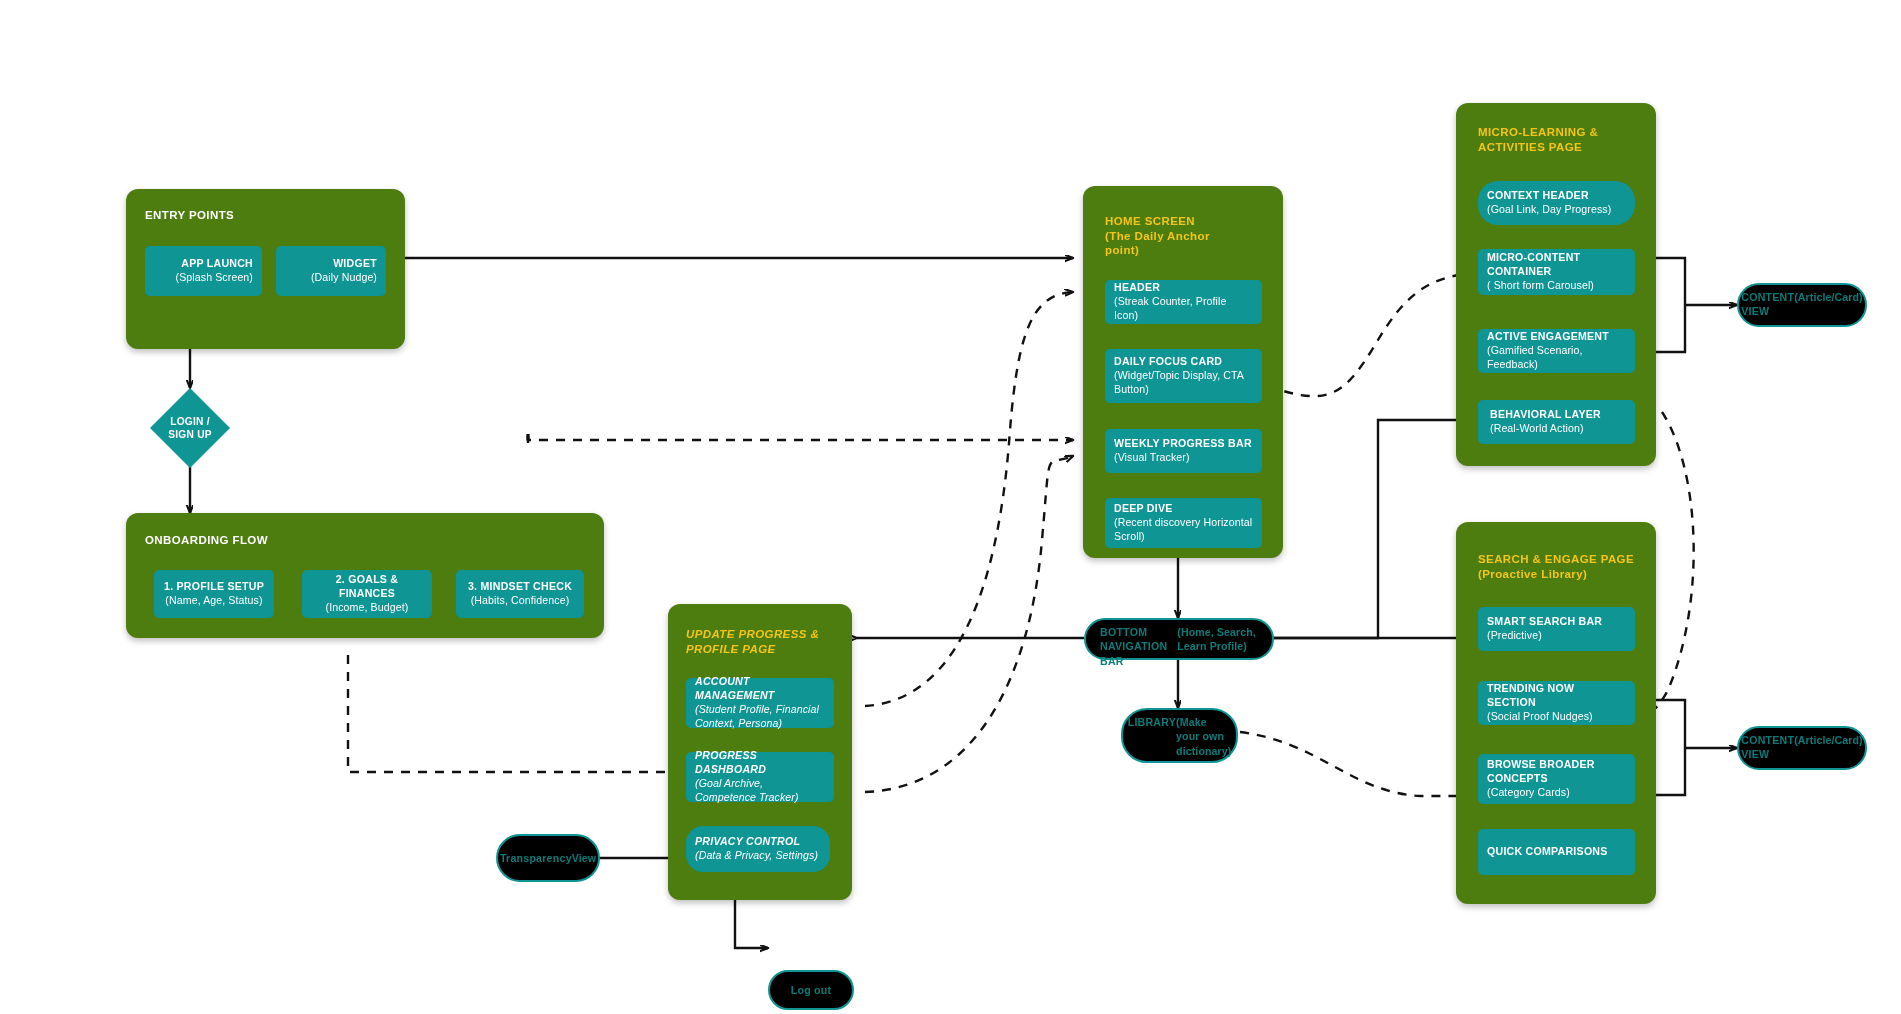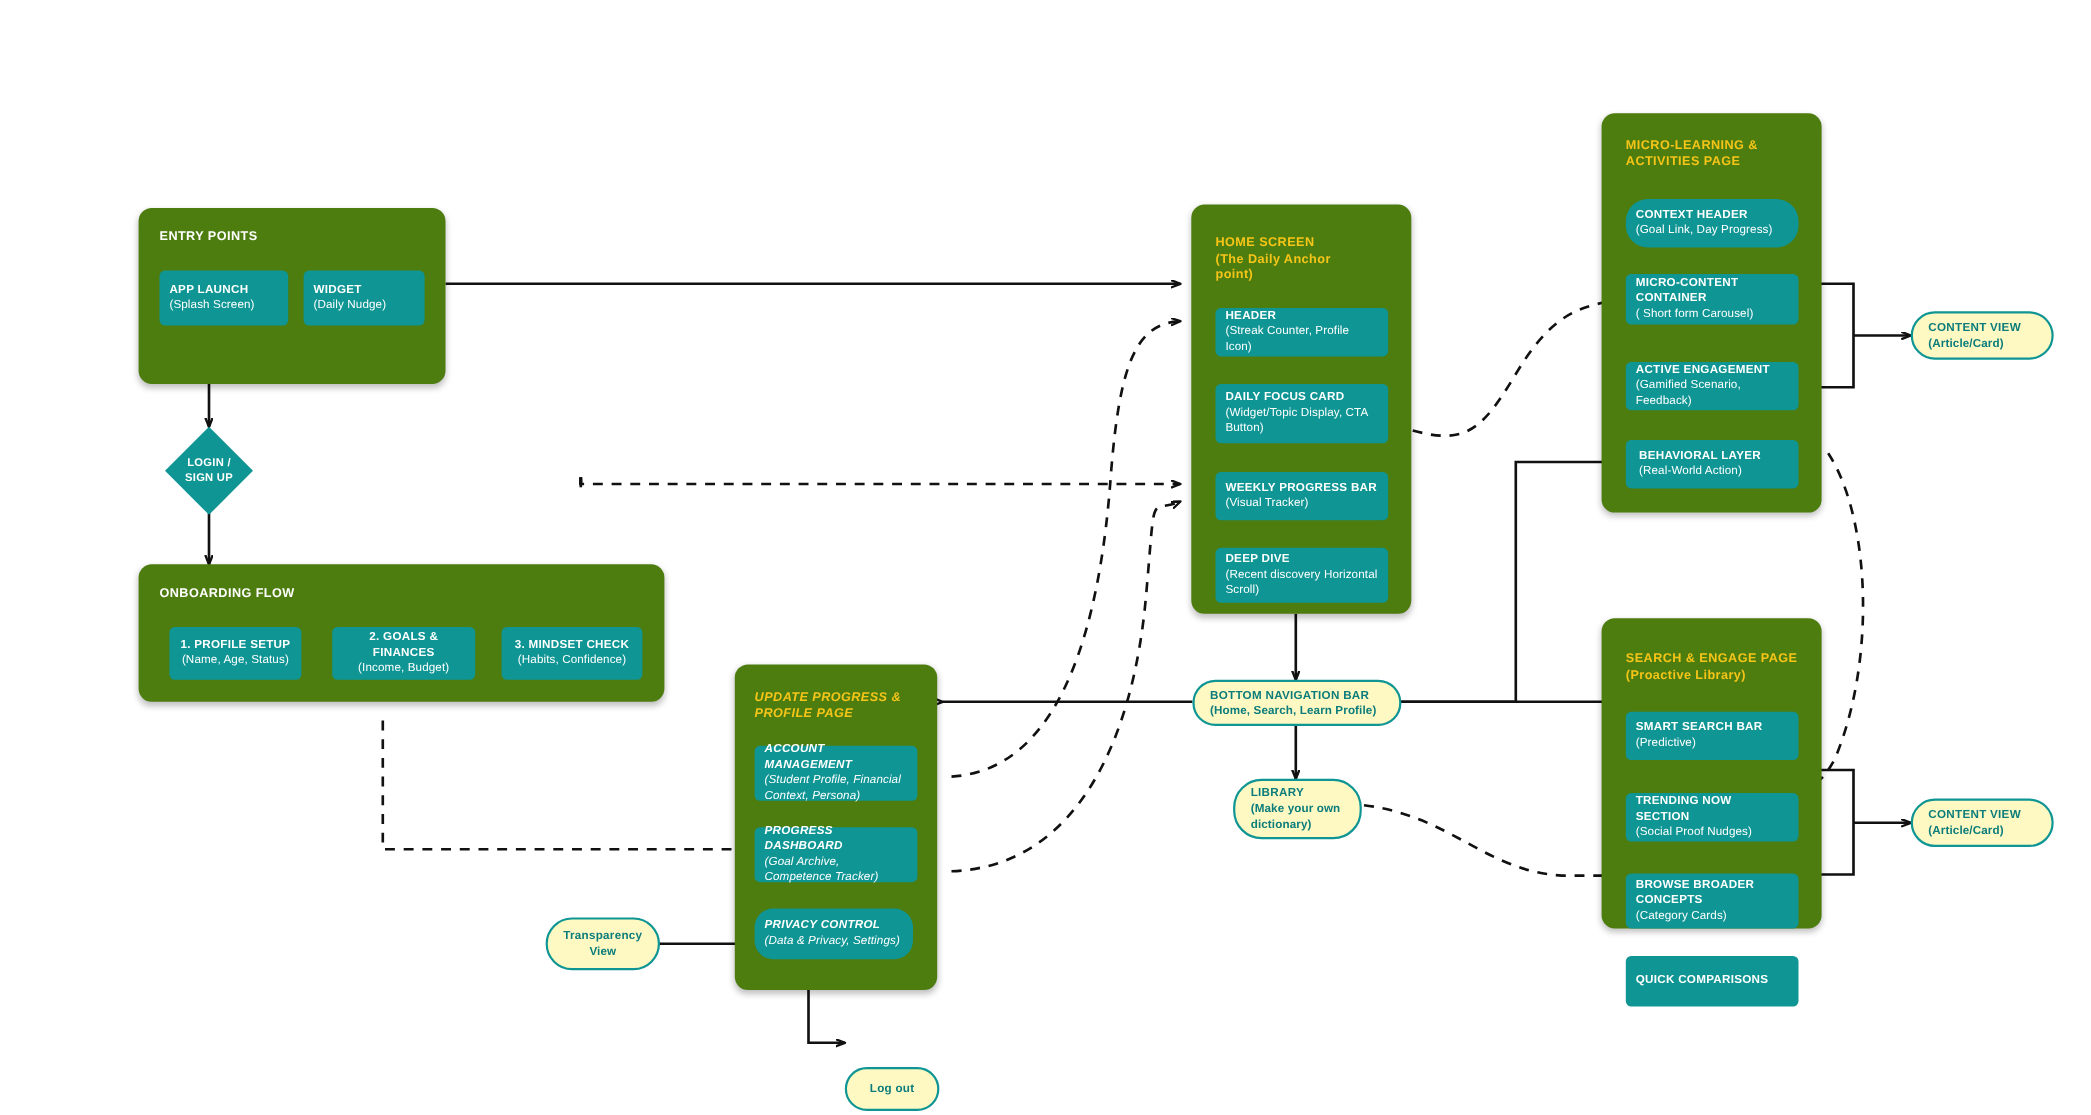--- a/index.html
+++ b/index.html
@@ -18,23 +18,23 @@
   
   .card{position:absolute;background:#0E9594;border-radius:5px;
         color:#ffffff;box-sizing:border-box;
         display:flex;flex-direction:column;justify-content:center;}
   .card .l1{font-weight:bold;font-size:10.6px;line-height:1.32;letter-spacing:.25px;}
   .card .l2{font-weight:normal;font-size:10.6px;line-height:1.32;letter-spacing:.1px;}
   .card.pad{padding:6px 9px;}
   .card.ctr{align-items:center;text-align:center;}
 
   
-  .pill{position:absolute;background:#fef9c3;border:2.2px solid #0E9594;
+  .pill{position:absolute;background:#000000;border:2.2px solid #0E9594;
         border-radius:26px;color:#0B7C7B;box-sizing:border-box;
-        display:flex;flex-direction:column;justify-content:center;}
+        display:flex;flex-direction:row;justify-content:center;}
   .pill .l1{font-weight:bold;font-size:10.6px;line-height:1.35;letter-spacing:.25px;}
   .pill .l2{font-weight:bold;font-size:10.6px;line-height:1.35;letter-spacing:.1px;}
   .pill.pad{padding:5px 14px;}
   .pill.ctr{align-items:center;text-align:center;}
 
   
   .diamond{position:absolute;background:#0E9594;
            display:flex;align-items:center;justify-content:center;}
   .diamond .dtxt{color:#fff;font-weight:bold;font-size:10.2px;line-height:1.3;
                  text-align:center;letter-spacing:.25px;white-space:pre-line;}
@@ -99,21 +99,21 @@
 
     <path class="dash" d="M1240,732 C1320,742 1350,792 1420,796 L1468,796" marker-end="url(#ah)"></path>
 
     <path class="dash" d="M348,655 L348,772 L688,772" marker-end="url(#ah)"></path>
 
     <path class="solid" d="M672,858 L600,858" marker-end="url(#ahl)"></path>
 
     <path class="solid" d="M735,900 L735,948 L768,948" marker-end="url(#ah)"></path>
   </svg>
 
-  <div class="panel" style="left:126px;top:189px;width:279px;height:160px;">
+  <div class="panel" style="left:126px;top:189px;width:279px;height:160px;text-align:right;">
     <div class="panel-title title-white" style="left:19px;top:19px;">ENTRY POINTS</div>
     <div class="card pad" style="left:19px;top:57px;width:117px;height:50px;">
       <div class="l1">APP LAUNCH</div>
       <div class="l2">(Splash Screen)</div>
     </div>
     <div class="card pad" style="left:150px;top:57px;width:110px;height:50px;">
       <div class="l1">WIDGET</div>
       <div class="l2">(Daily Nudge)</div>
     </div>
   </div>
@@ -176,21 +176,21 @@
     <div class="card pad" style="left:22px;top:226px;width:157px;height:44px;">
       <div class="l1">ACTIVE ENGAGEMENT</div>
       <div class="l2">(Gamified Scenario, Feedback)</div>
     </div>
     <div class="card pad" style="left:22px;top:297px;width:157px;height:44px;padding-left:12px;">
       <div class="l1">BEHAVIORAL LAYER</div>
       <div class="l2">(Real-World Action)</div>
     </div>
   </div>
 
-  <div class="panel" style="left:1456px;top:522px;width:200px;height:282px;margin-top:40px;">
+  <div class="panel" style="left:1456px;top:522px;width:200px;height:382px;">
     <div class="panel-title title-yellow" style="left:22px;top:30px;">SEARCH &amp; ENGAGE PAGE
 (Proactive Library)</div>
     <div class="card pad" style="left:22px;top:85px;width:157px;height:44px;">
       <div class="l1">SMART SEARCH BAR</div>
       <div class="l2">(Predictive)</div>
     </div>
     <div class="card pad" style="left:22px;top:159px;width:157px;height:44px;">
       <div class="l1">TRENDING NOW SECTION</div>
       <div class="l2">(Social Proof Nudges)</div>
     </div>

